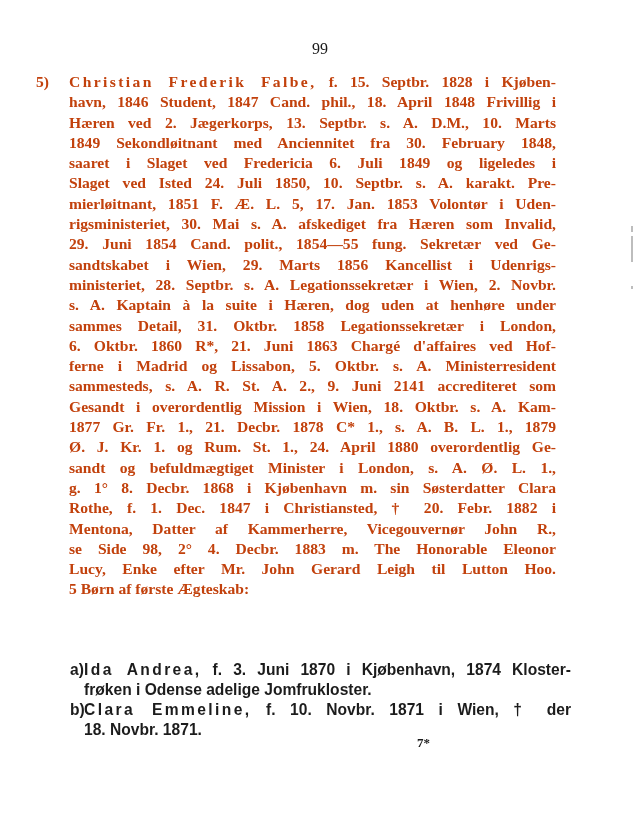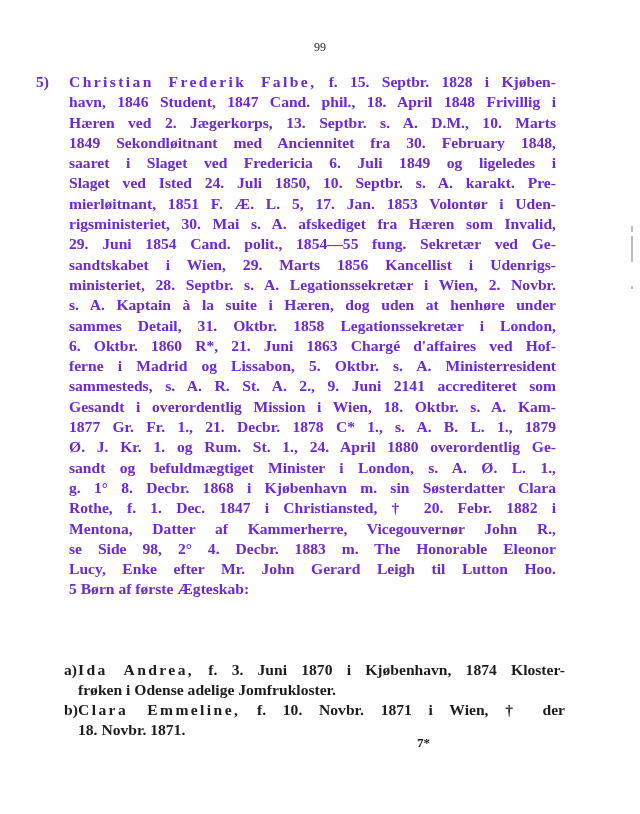--- a/index.html
+++ b/index.html
@@ -2,33 +2,33 @@
 <html><head>
 <meta charset="utf-8">
 <style>
   html, body { margin:0; padding:0; }
   body {
     width:640px; height:814px; background:#ffffff; position:relative; overflow:hidden;
     font-family:"DejaVu Serif","Liberation Serif",serif; color:#1a1a1a;
   }
   .page-number {
     position:absolute; top:40px; left:0; width:640px; text-align:center;
-    font-size:12px; font-family:"Liberation Serif",serif;
+    font-size:16px; font-family:"Liberation Serif",serif;
   }
   .entry {
     position:absolute; left:36px; width:520px;
     font-family:"Liberation Serif",serif; font-size:15.6px; line-height:20.3px;
-    font-weight:bold; color:#6d28d9;
+    font-weight:bold; color:#c2410c;
   }
   .line { display:block; white-space:nowrap; text-align:justify; text-align-last:justify; height:20.3px; }
   .line.last { text-align-last:left; }
   .indent { padding-left:33px; }
   .marker { display:inline-block; width:33px; margin-left:0; text-align:left; }
   .spaced { letter-spacing:2.4px; }
-  .sub-entry { position:absolute; left:78px; width:487px; font-family:Liberation Serif, serif; font-size:15.6px; line-height:20.3px; font-weight:bold; color:#1c1c1c; }
+  .sub-entry { position:absolute; left:84px; width:487px; font-family:Liberation Sans, sans-serif; font-size:15.6px; line-height:20.3px; font-weight:bold; color:#1c1c1c; }
   .footer-sig {
     position:absolute; top:735px; left:417px; font-size:13px; font-family:"Liberation Serif",serif; font-weight:bold;
   }
   .scan-mark {
     position:absolute; left:631px; width:2px; background:#bdbdbd;
   }
 </style>
 </head>
 <body>
 

